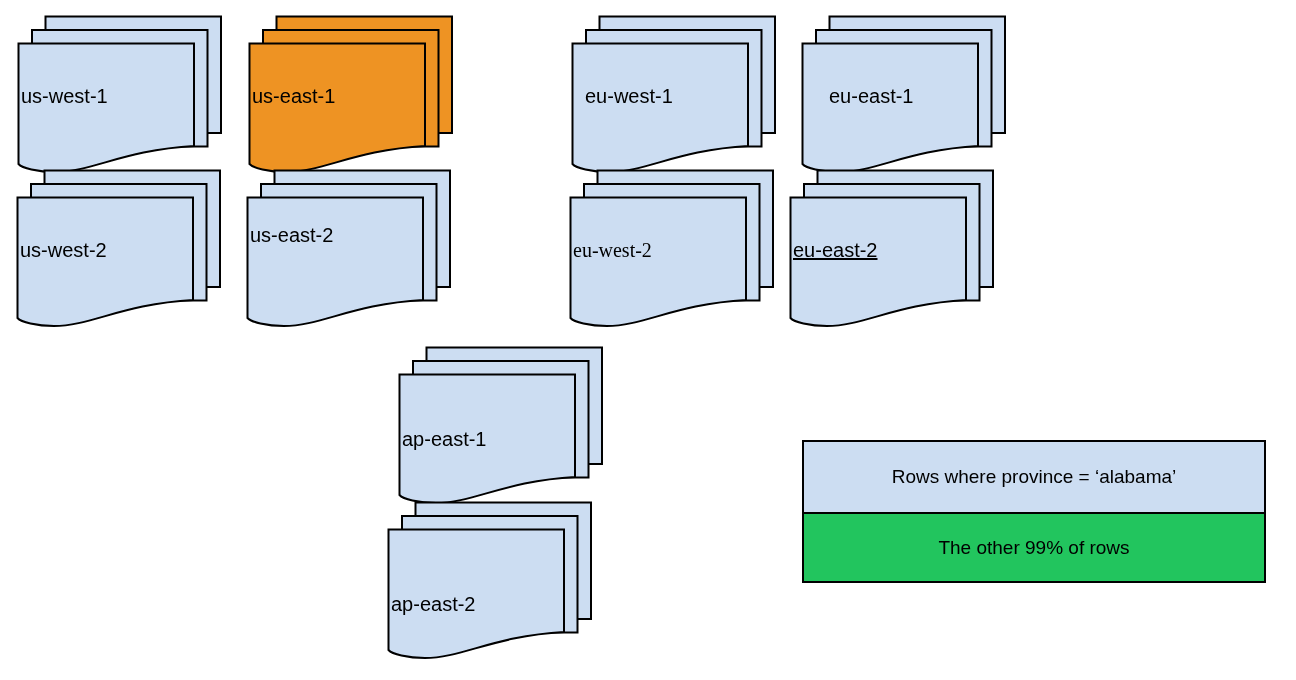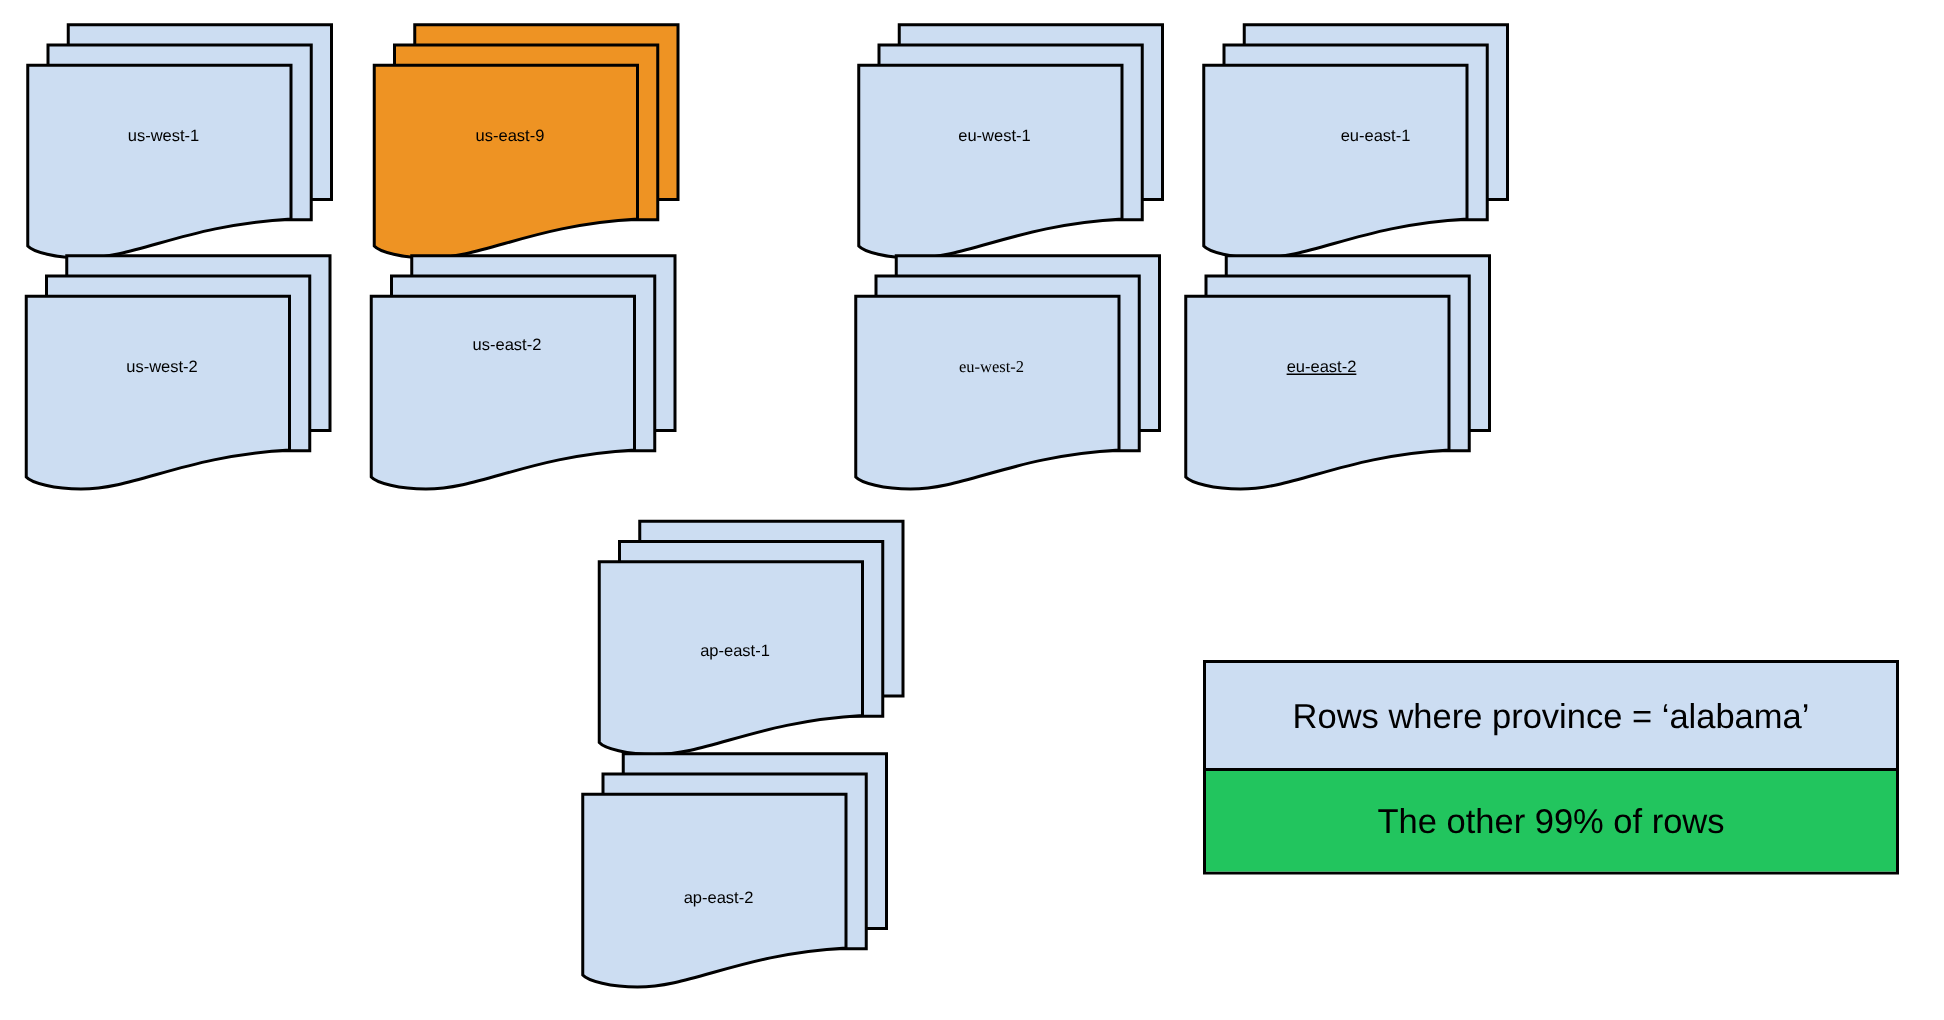--- a/index.html
+++ b/index.html
@@ -22,38 +22,38 @@
   .doc-stack {
     position: absolute;
   }
   .doc-stack svg {
     display: block;
     overflow: visible;
   }
   .doc-label {
     position: absolute;
     font-family: "Liberation Sans", sans-serif;
-    font-size: 11px;
+    font-size: 20px;
     color: #000000;
     white-space: nowrap;
-    text-align: center;
+    text-align: left;
     pointer-events: none;
   }
   .legend {
     position: absolute;
     box-sizing: border-box;
     border: 2px solid #000000;
   }
   .legend-row {
     box-sizing: border-box;
     display: flex;
     align-items: center;
     justify-content: center;
     font-family: "Liberation Sans", sans-serif;
-    font-size: 23px;
+    font-size: 19px;
     color: #000000;
   }
   .legend-row.top {
     border-bottom: 2px solid #000000;
   }
 </style>
 </head>
 <body>
 
 <div id="canvas">
@@ -77,35 +77,35 @@
           <path d="M 0.5 0.5 L 176 0.5 L 176 117 L 0.5 117 Z" fill="#EE9323" stroke="#000000" stroke-width="2" stroke-linejoin="miter"></path>
         </g>
         <g transform="translate(13.5,13.5)">
           <path d="M 0.5 0.5 L 176 0.5 L 176 117 L 0.5 117 Z" fill="#EE9323" stroke="#000000" stroke-width="2" stroke-linejoin="miter"></path>
         </g>
         <g transform="translate(0,27)">
           <path d="M 0.5 0.5 L 176 0.5 L 176 103 C 105.6 107, 73.92 129, 36.96 129 C 19.36 129, 4 125, 0.5 121 Z" fill="#EE9323" stroke="#000000" stroke-width="2" stroke-linejoin="miter"></path>
         </g>
       </svg>
     </div>
-    <div class="doc-label" style="left: 252px; top: 84.5px; width: 176px;">us-east-9</div>
+    <div class="doc-label" style="left: 252px; top: 84.5px; width: 176px;">us-east-1</div>
     <div class="doc-stack" style="left: 572px; top: 16px;">
       <svg width="207" height="162" viewBox="0 0 207 162">
         <g transform="translate(27,0)">
           <path d="M 0.5 0.5 L 176 0.5 L 176 117 L 0.5 117 Z" fill="#CCDDF2" stroke="#000000" stroke-width="2" stroke-linejoin="miter"></path>
         </g>
         <g transform="translate(13.5,13.5)">
           <path d="M 0.5 0.5 L 176 0.5 L 176 117 L 0.5 117 Z" fill="#CCDDF2" stroke="#000000" stroke-width="2" stroke-linejoin="miter"></path>
         </g>
         <g transform="translate(0,27)">
           <path d="M 0.5 0.5 L 176 0.5 L 176 103 C 105.6 107, 73.92 129, 36.96 129 C 19.36 129, 4 125, 0.5 121 Z" fill="#CCDDF2" stroke="#000000" stroke-width="2" stroke-linejoin="miter"></path>
         </g>
       </svg>
     </div>
-    <div class="doc-label" style="left: 575px; top: 84.5px; width: 176px;">eu-west-1</div>
+    <div class="doc-label" style="left: 575px; top: 84.5px; width: 176px; padding-left: 10px;">eu-west-1</div>
     <div class="doc-stack" style="left: 802px; top: 16px;">
       <svg width="207" height="162" viewBox="0 0 207 162">
         <g transform="translate(27,0)">
           <path d="M 0.5 0.5 L 176 0.5 L 176 117 L 0.5 117 Z" fill="#CCDDF2" stroke="#000000" stroke-width="2" stroke-linejoin="miter"></path>
         </g>
         <g transform="translate(13.5,13.5)">
           <path d="M 0.5 0.5 L 176 0.5 L 176 117 L 0.5 117 Z" fill="#CCDDF2" stroke="#000000" stroke-width="2" stroke-linejoin="miter"></path>
         </g>
         <g transform="translate(0,27)">
           <path d="M 0.5 0.5 L 176 0.5 L 176 103 C 105.6 107, 73.92 129, 36.96 129 C 19.36 129, 4 125, 0.5 121 Z" fill="#CCDDF2" stroke="#000000" stroke-width="2" stroke-linejoin="miter"></path>

